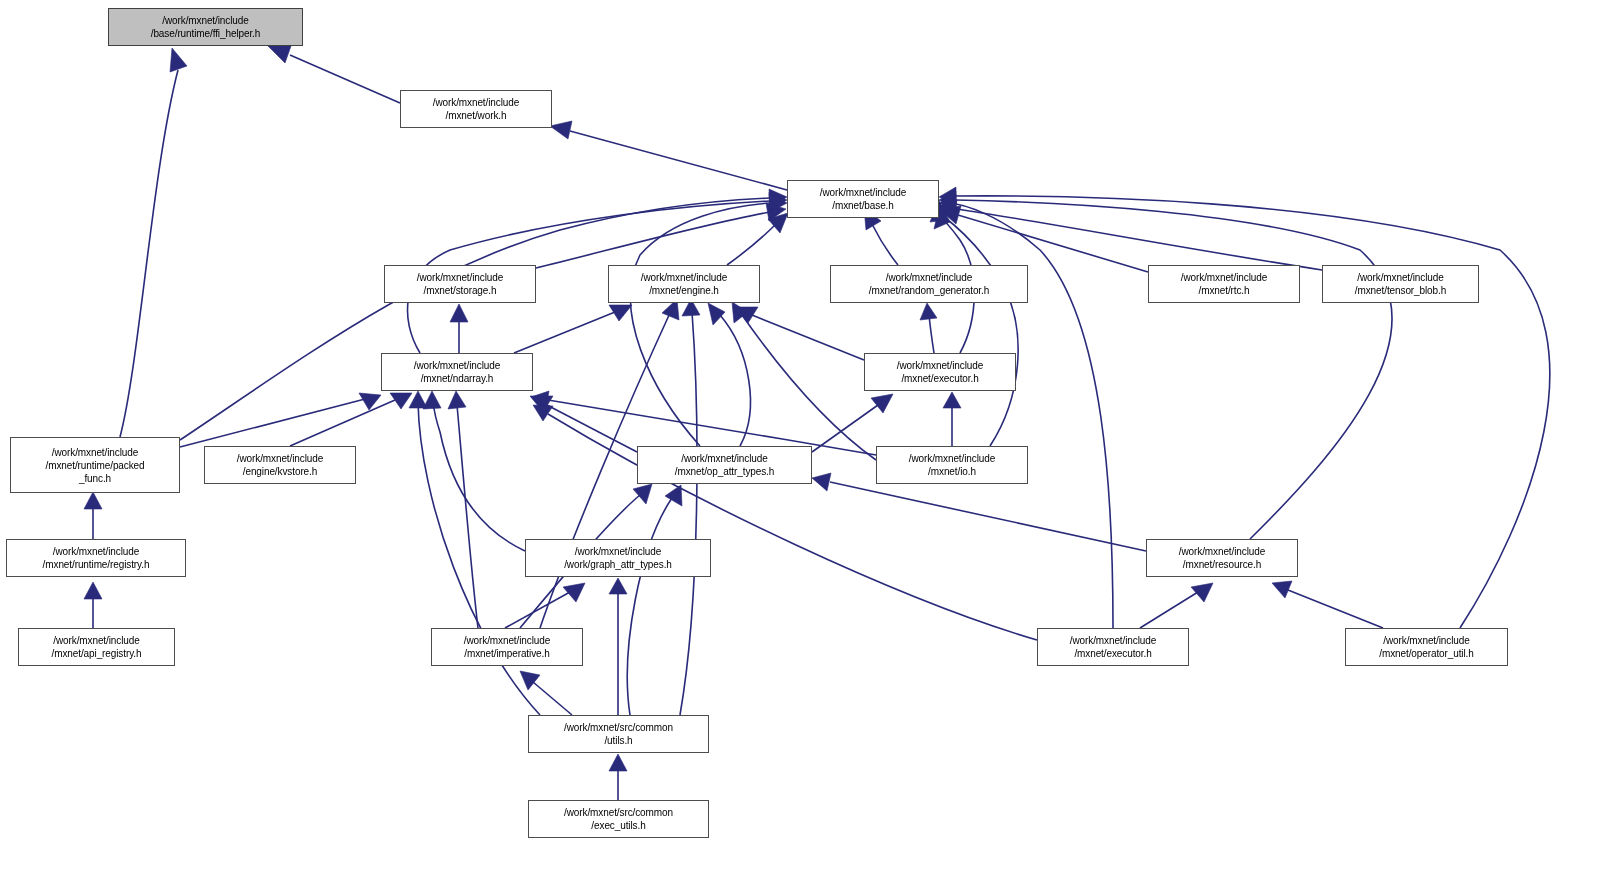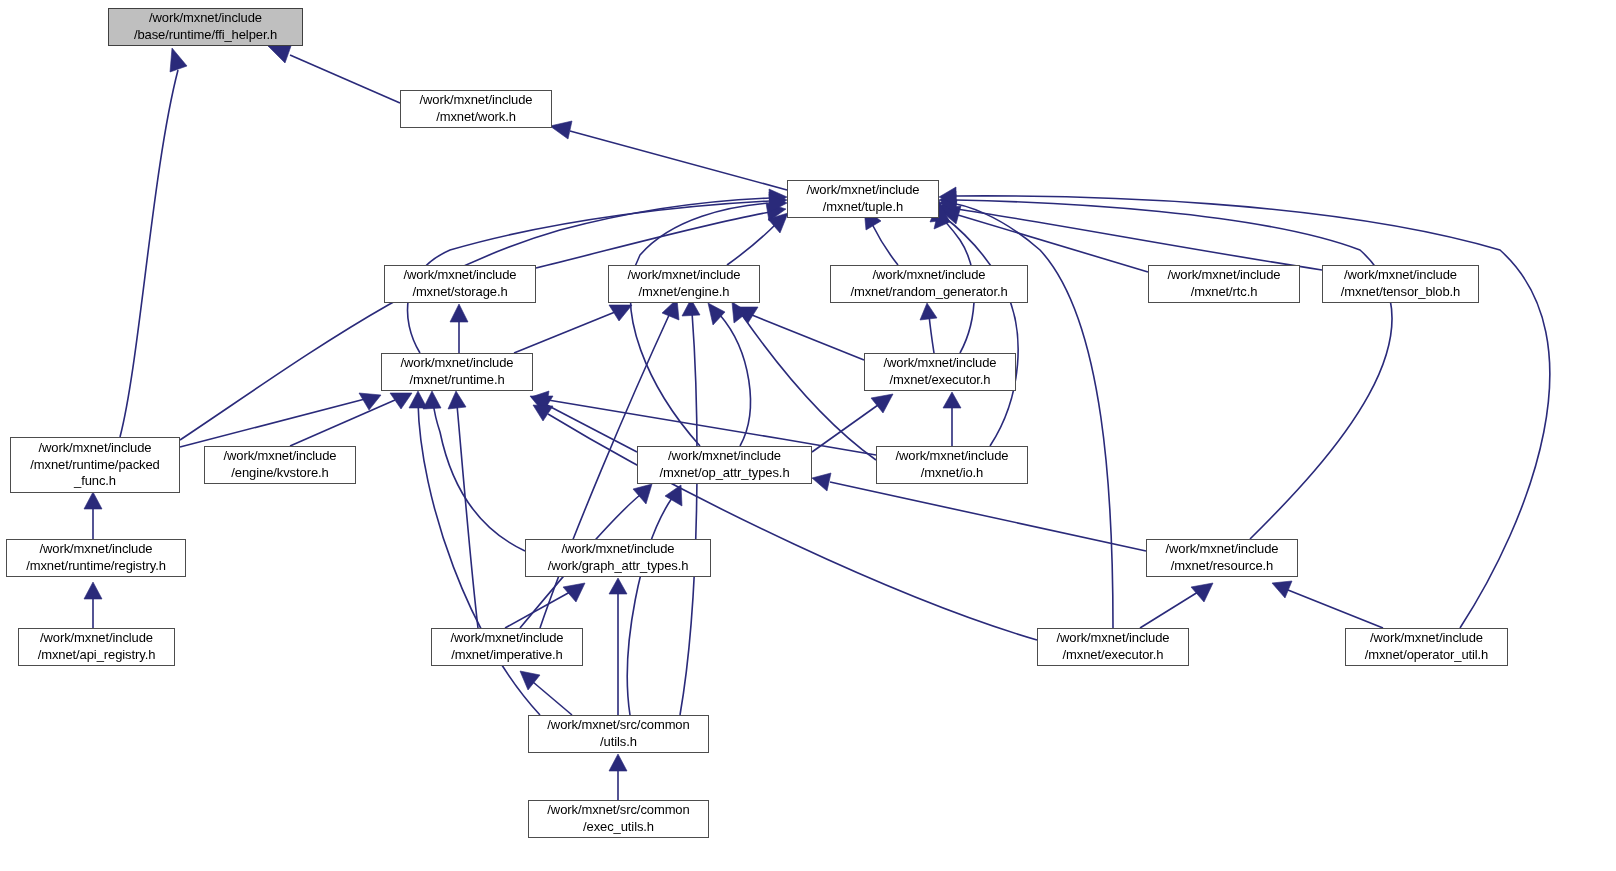--- a/index.html
+++ b/index.html
@@ -31,21 +31,21 @@
     fill: #2a2a7a;
     stroke: #2a2a7a;
     stroke-width: 0.6;
   }
   .gnode {
     position: absolute;
     box-sizing: border-box;
     border: 1.4px solid #4d4d4d;
     background: #ffffff;
     color: #000000;
-    font-size: 13px;
+    font-size: 10px;
     line-height: 1.30;
     text-align: center;
     display: flex;
     flex-direction: column;
     align-items: center;
     justify-content: center;
     white-space: pre;
     letter-spacing: -0.1px;
   }
   .gnode.root {
@@ -254,27 +254,27 @@
 
     <g>
       <path class="edge-path" d="M 618,800 L 618,770"></path>
       <polygon class="arrow-head" points="618,754 627,771 609,771"></polygon>
     </g>
   </svg>
 
   <div id="nodes-layer">
       <div class="gnode root" style="left: 108px; top: 8px; width: 195px; height: 38px;"><span class="ln">/work/mxnet/include</span><span class="ln">/base/runtime/ffi_helper.h</span></div>
       <div class="gnode" style="left: 400px; top: 90px; width: 152px; height: 38px;"><span class="ln">/work/mxnet/include</span><span class="ln">/mxnet/work.h</span></div>
-      <div class="gnode" style="left: 787px; top: 180px; width: 152px; height: 38px;"><span class="ln">/work/mxnet/include</span><span class="ln">/mxnet/tuple.h</span></div>
+      <div class="gnode" style="left: 787px; top: 180px; width: 152px; height: 38px;"><span class="ln">/work/mxnet/include</span><span class="ln">/mxnet/base.h</span></div>
       <div class="gnode" style="left: 384px; top: 265px; width: 152px; height: 38px;"><span class="ln">/work/mxnet/include</span><span class="ln">/mxnet/storage.h</span></div>
       <div class="gnode" style="left: 608px; top: 265px; width: 152px; height: 38px;"><span class="ln">/work/mxnet/include</span><span class="ln">/mxnet/engine.h</span></div>
       <div class="gnode" style="left: 830px; top: 265px; width: 198px; height: 38px;"><span class="ln">/work/mxnet/include</span><span class="ln">/mxnet/random_generator.h</span></div>
       <div class="gnode" style="left: 1148px; top: 265px; width: 152px; height: 38px;"><span class="ln">/work/mxnet/include</span><span class="ln">/mxnet/rtc.h</span></div>
       <div class="gnode" style="left: 1322px; top: 265px; width: 157px; height: 38px;"><span class="ln">/work/mxnet/include</span><span class="ln">/mxnet/tensor_blob.h</span></div>
-      <div class="gnode" style="left: 381px; top: 353px; width: 152px; height: 38px;"><span class="ln">/work/mxnet/include</span><span class="ln">/mxnet/runtime.h</span></div>
+      <div class="gnode" style="left: 381px; top: 353px; width: 152px; height: 38px;"><span class="ln">/work/mxnet/include</span><span class="ln">/mxnet/ndarray.h</span></div>
       <div class="gnode" style="left: 864px; top: 353px; width: 152px; height: 38px;"><span class="ln">/work/mxnet/include</span><span class="ln">/mxnet/executor.h</span></div>
       <div class="gnode" style="left: 10px; top: 437px; width: 170px; height: 56px;"><span class="ln">/work/mxnet/include</span><span class="ln">/mxnet/runtime/packed</span><span class="ln">_func.h</span></div>
       <div class="gnode" style="left: 204px; top: 446px; width: 152px; height: 38px;"><span class="ln">/work/mxnet/include</span><span class="ln">/engine/kvstore.h</span></div>
       <div class="gnode" style="left: 637px; top: 446px; width: 175px; height: 38px;"><span class="ln">/work/mxnet/include</span><span class="ln">/mxnet/op_attr_types.h</span></div>
       <div class="gnode" style="left: 876px; top: 446px; width: 152px; height: 38px;"><span class="ln">/work/mxnet/include</span><span class="ln">/mxnet/io.h</span></div>
       <div class="gnode" style="left: 6px; top: 539px; width: 180px; height: 38px;"><span class="ln">/work/mxnet/include</span><span class="ln">/mxnet/runtime/registry.h</span></div>
       <div class="gnode" style="left: 525px; top: 539px; width: 186px; height: 38px;"><span class="ln">/work/mxnet/include</span><span class="ln">/work/graph_attr_types.h</span></div>
       <div class="gnode" style="left: 1146px; top: 539px; width: 152px; height: 38px;"><span class="ln">/work/mxnet/include</span><span class="ln">/mxnet/resource.h</span></div>
       <div class="gnode" style="left: 18px; top: 628px; width: 157px; height: 38px;"><span class="ln">/work/mxnet/include</span><span class="ln">/mxnet/api_registry.h</span></div>
       <div class="gnode" style="left: 431px; top: 628px; width: 152px; height: 38px;"><span class="ln">/work/mxnet/include</span><span class="ln">/mxnet/imperative.h</span></div>

